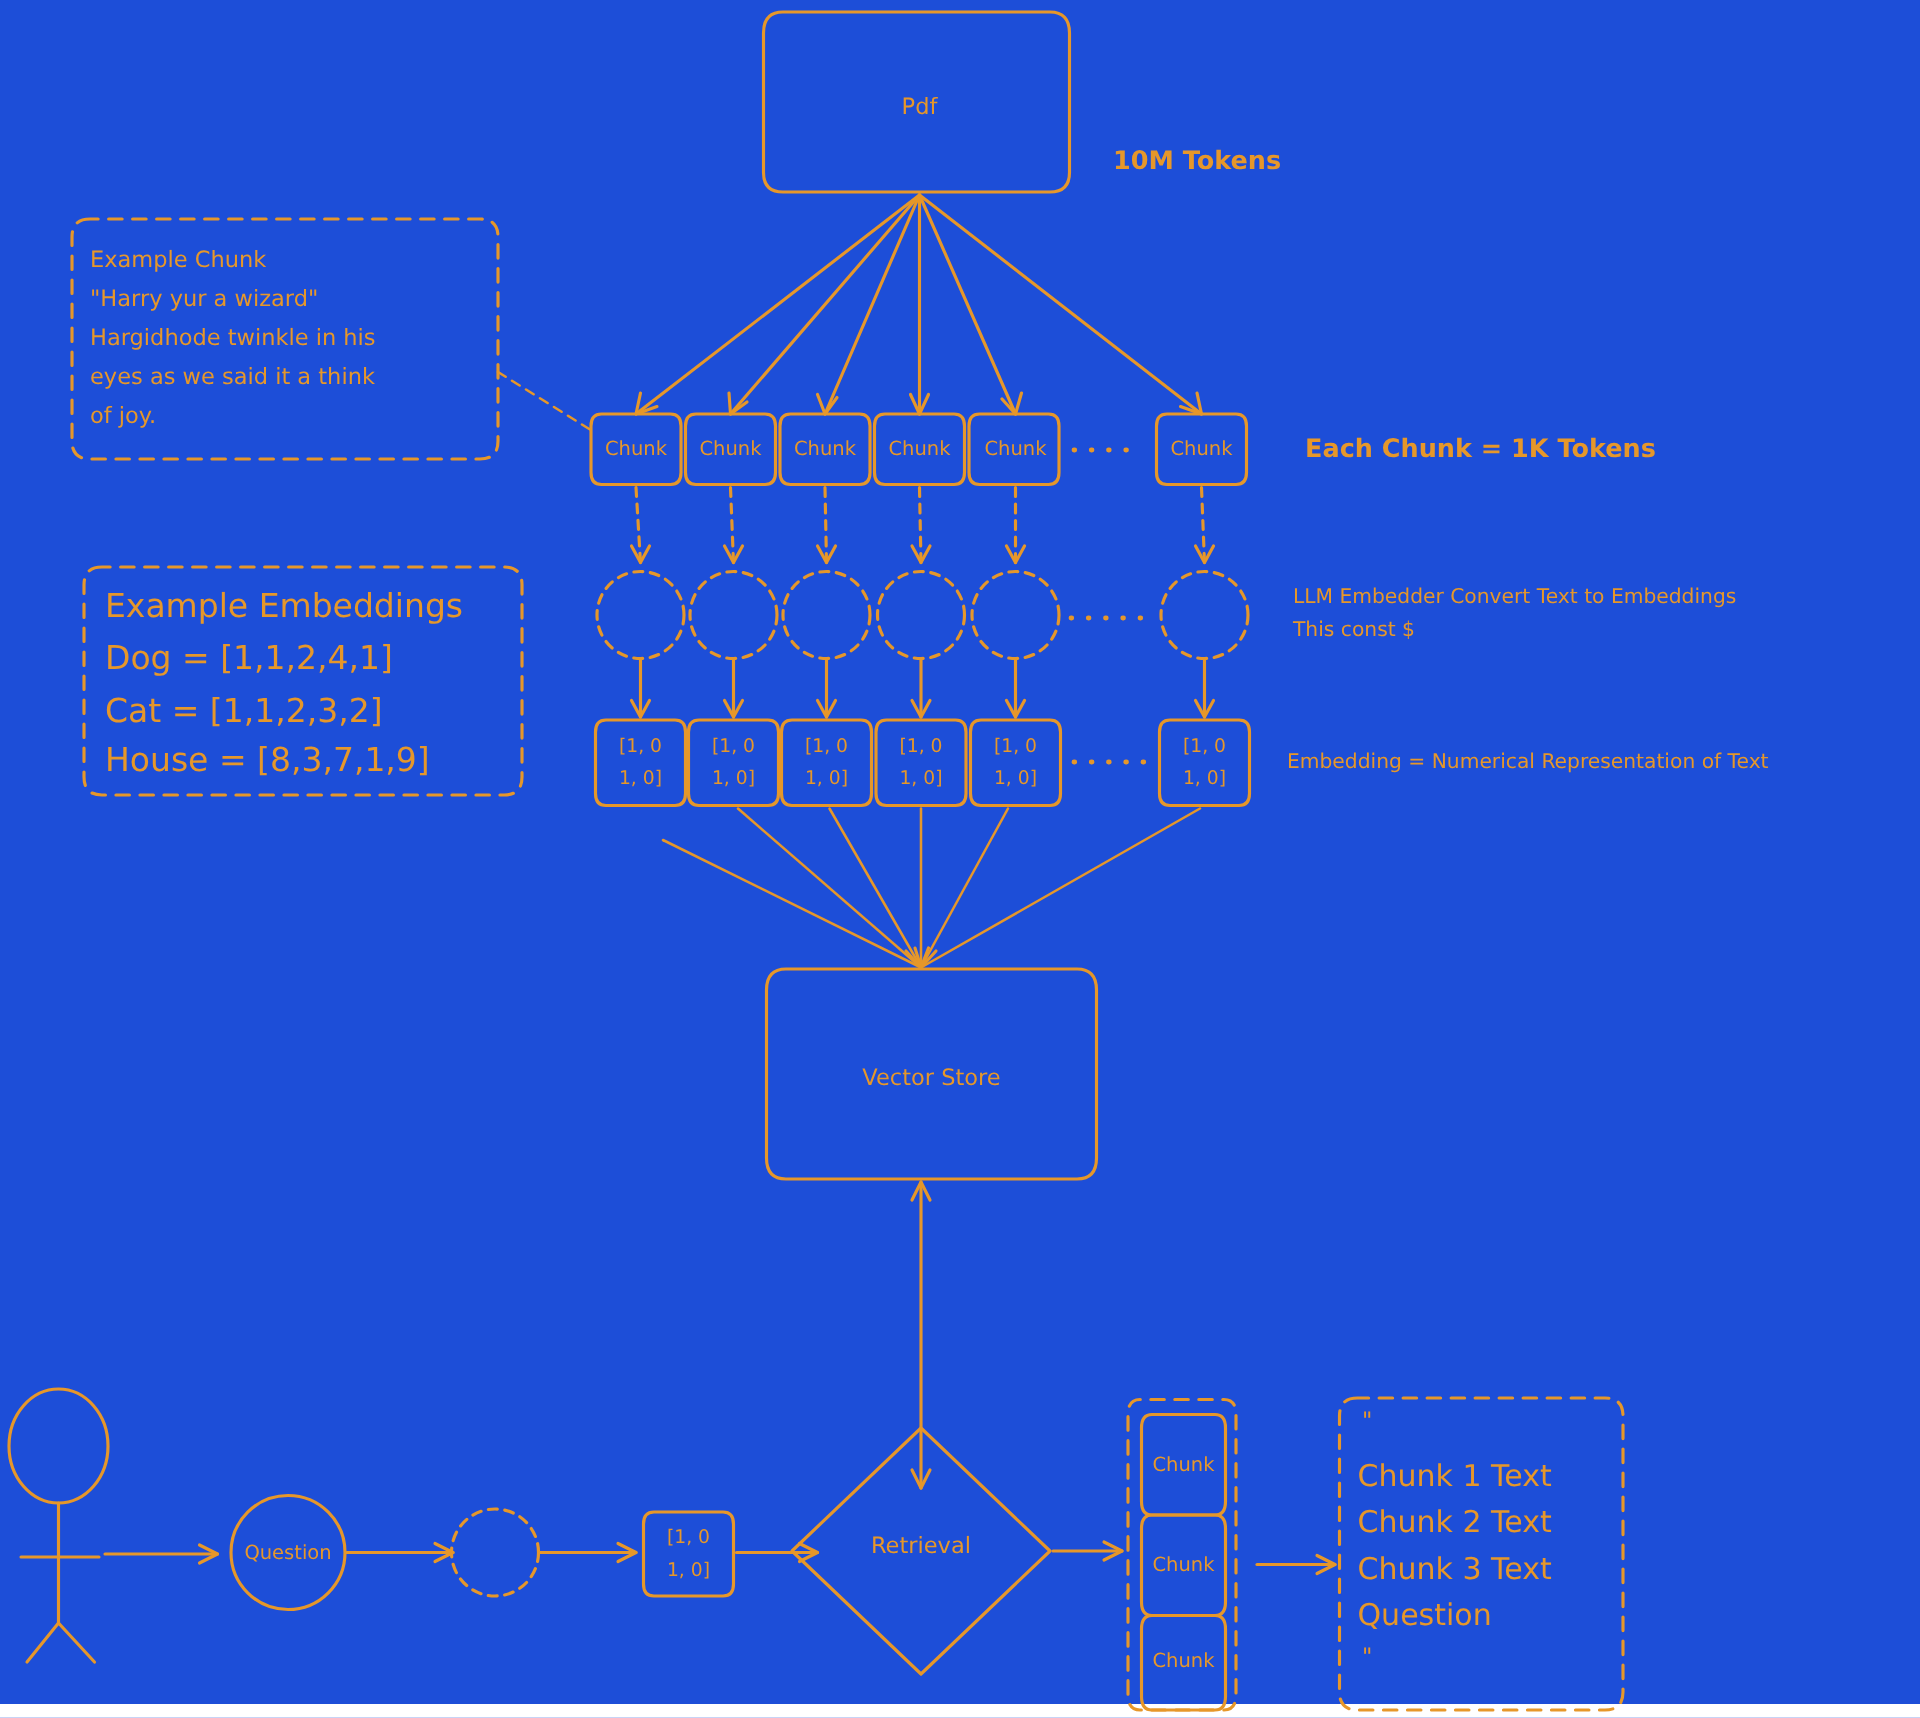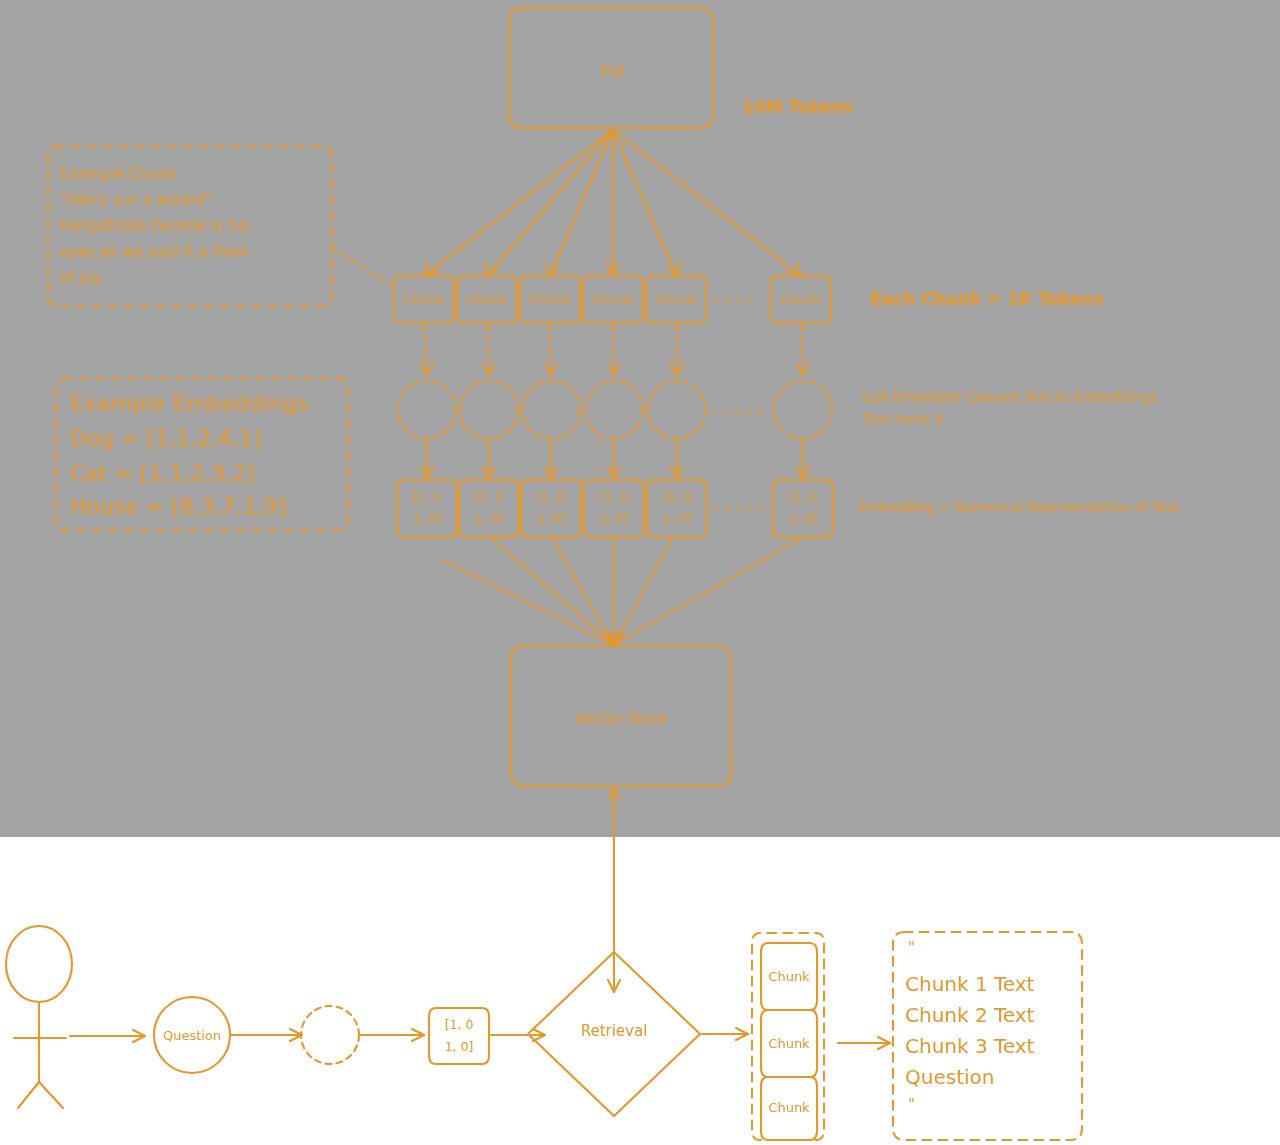--- a/index.html
+++ b/index.html
@@ -1,19 +1,19 @@
 <!DOCTYPE html>
 <html><head>
 <meta charset="utf-8">
 <title>RAG Pipeline Diagram</title>
 <style>
   html,body{margin:0;padding:0;background:#ffffff;}
   body{width:1280px;height:1145px;overflow:hidden;
        font-family:"DejaVu Sans",sans-serif;}
-  #stage{position:relative;width:1280px;height:837px;background:#a3a3a3;}
+  #stage{position:relative;width:1280px;height:1136px;background:#1d4ed8;}
   svg#diagram{position:absolute;left:0;top:0;width:1280px;height:1145px;}
   .nodefill{fill:#ffffff;}
   .stroke{fill:none;stroke:#e6972a;stroke-width:2.1;
           stroke-linecap:round;stroke-linejoin:round;}
   .stroke-thin{fill:none;stroke:#e6972a;stroke-width:1.7;
           stroke-linecap:round;stroke-linejoin:round;}
   .dash{stroke-dasharray:9 7;}
   .dash-sm{stroke-dasharray:6 5;}
   .dotline{fill:none;stroke:#e6972a;stroke-width:3.2;
           stroke-linecap:round;stroke-dasharray:0.5 11;}

